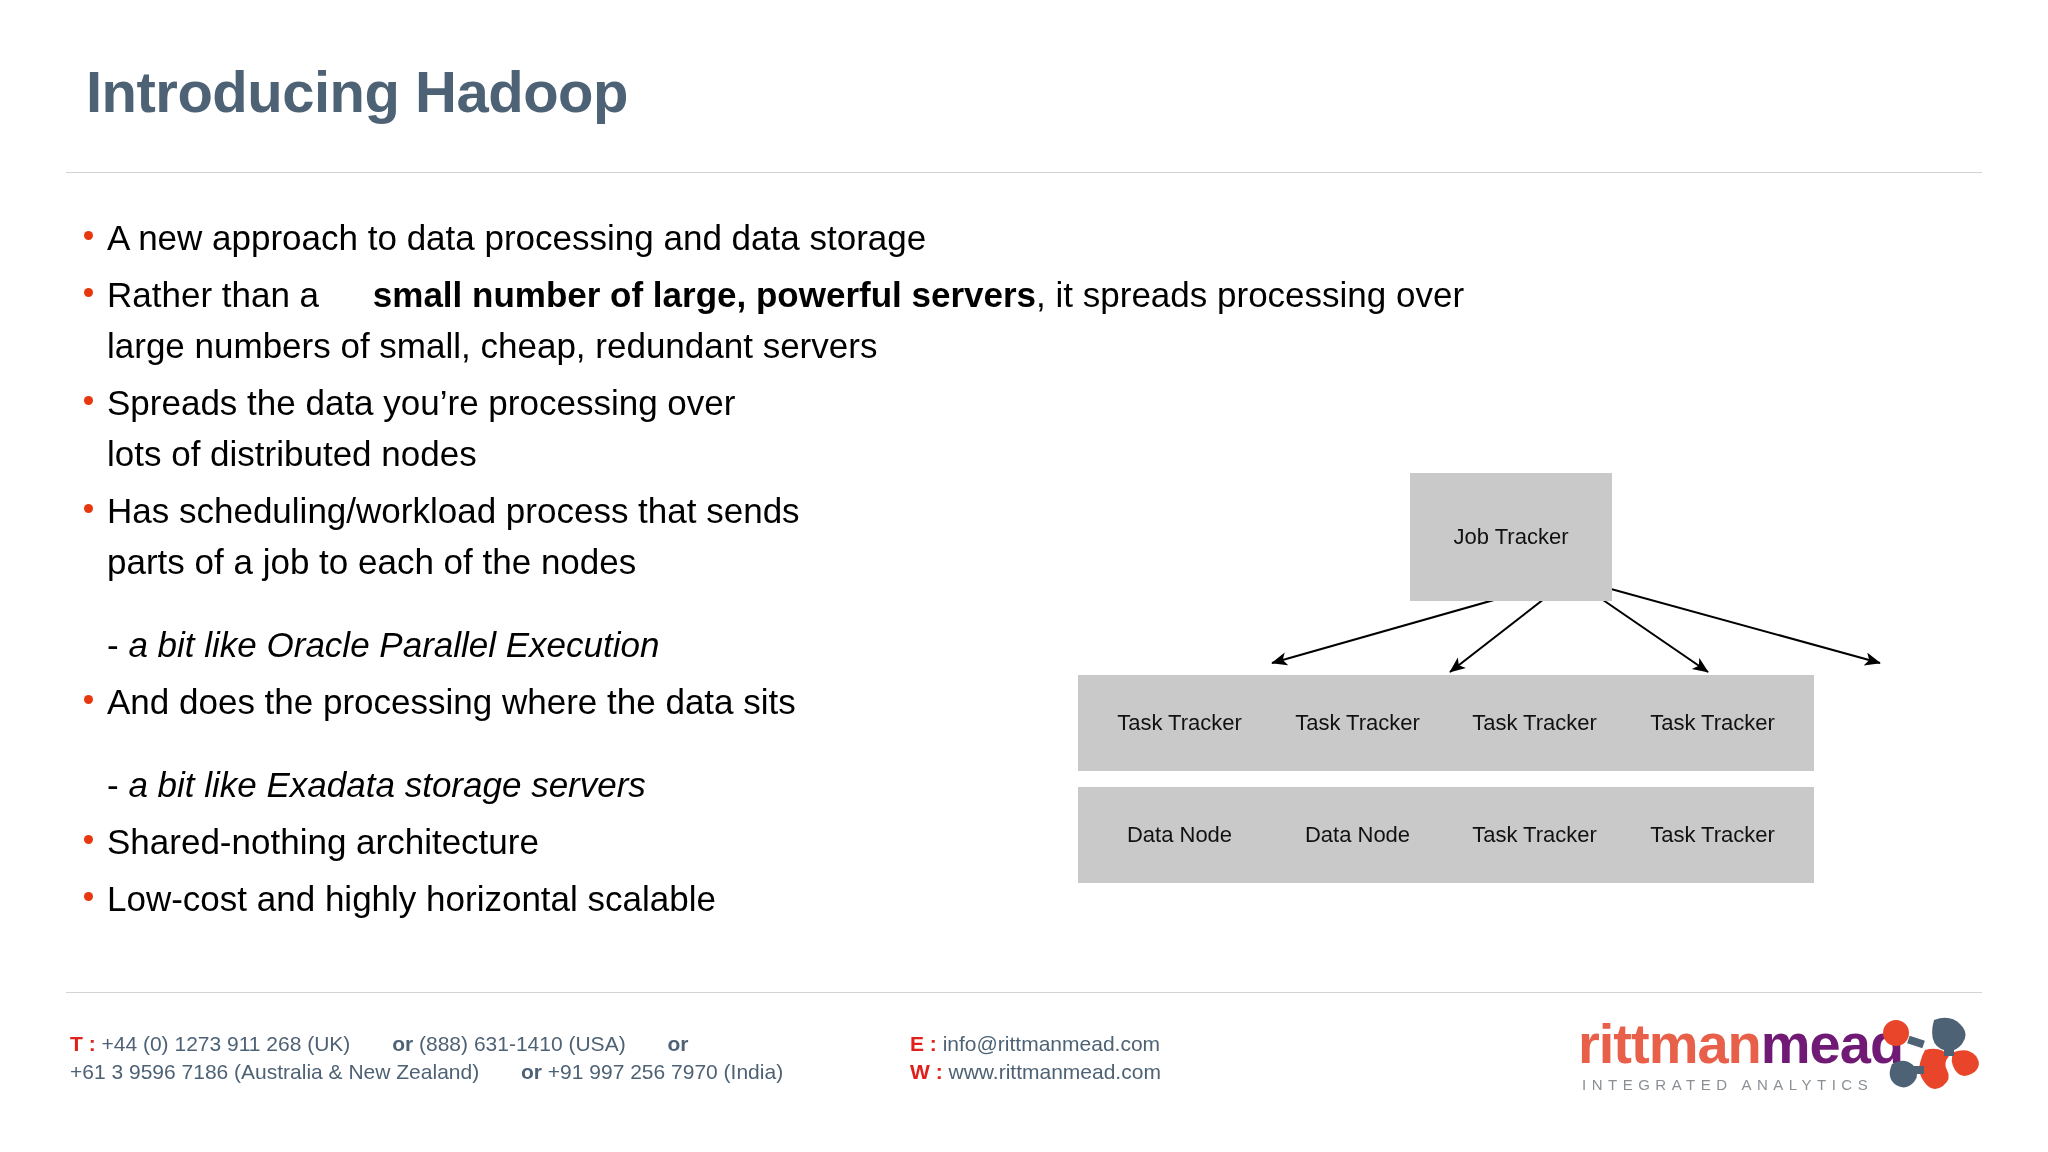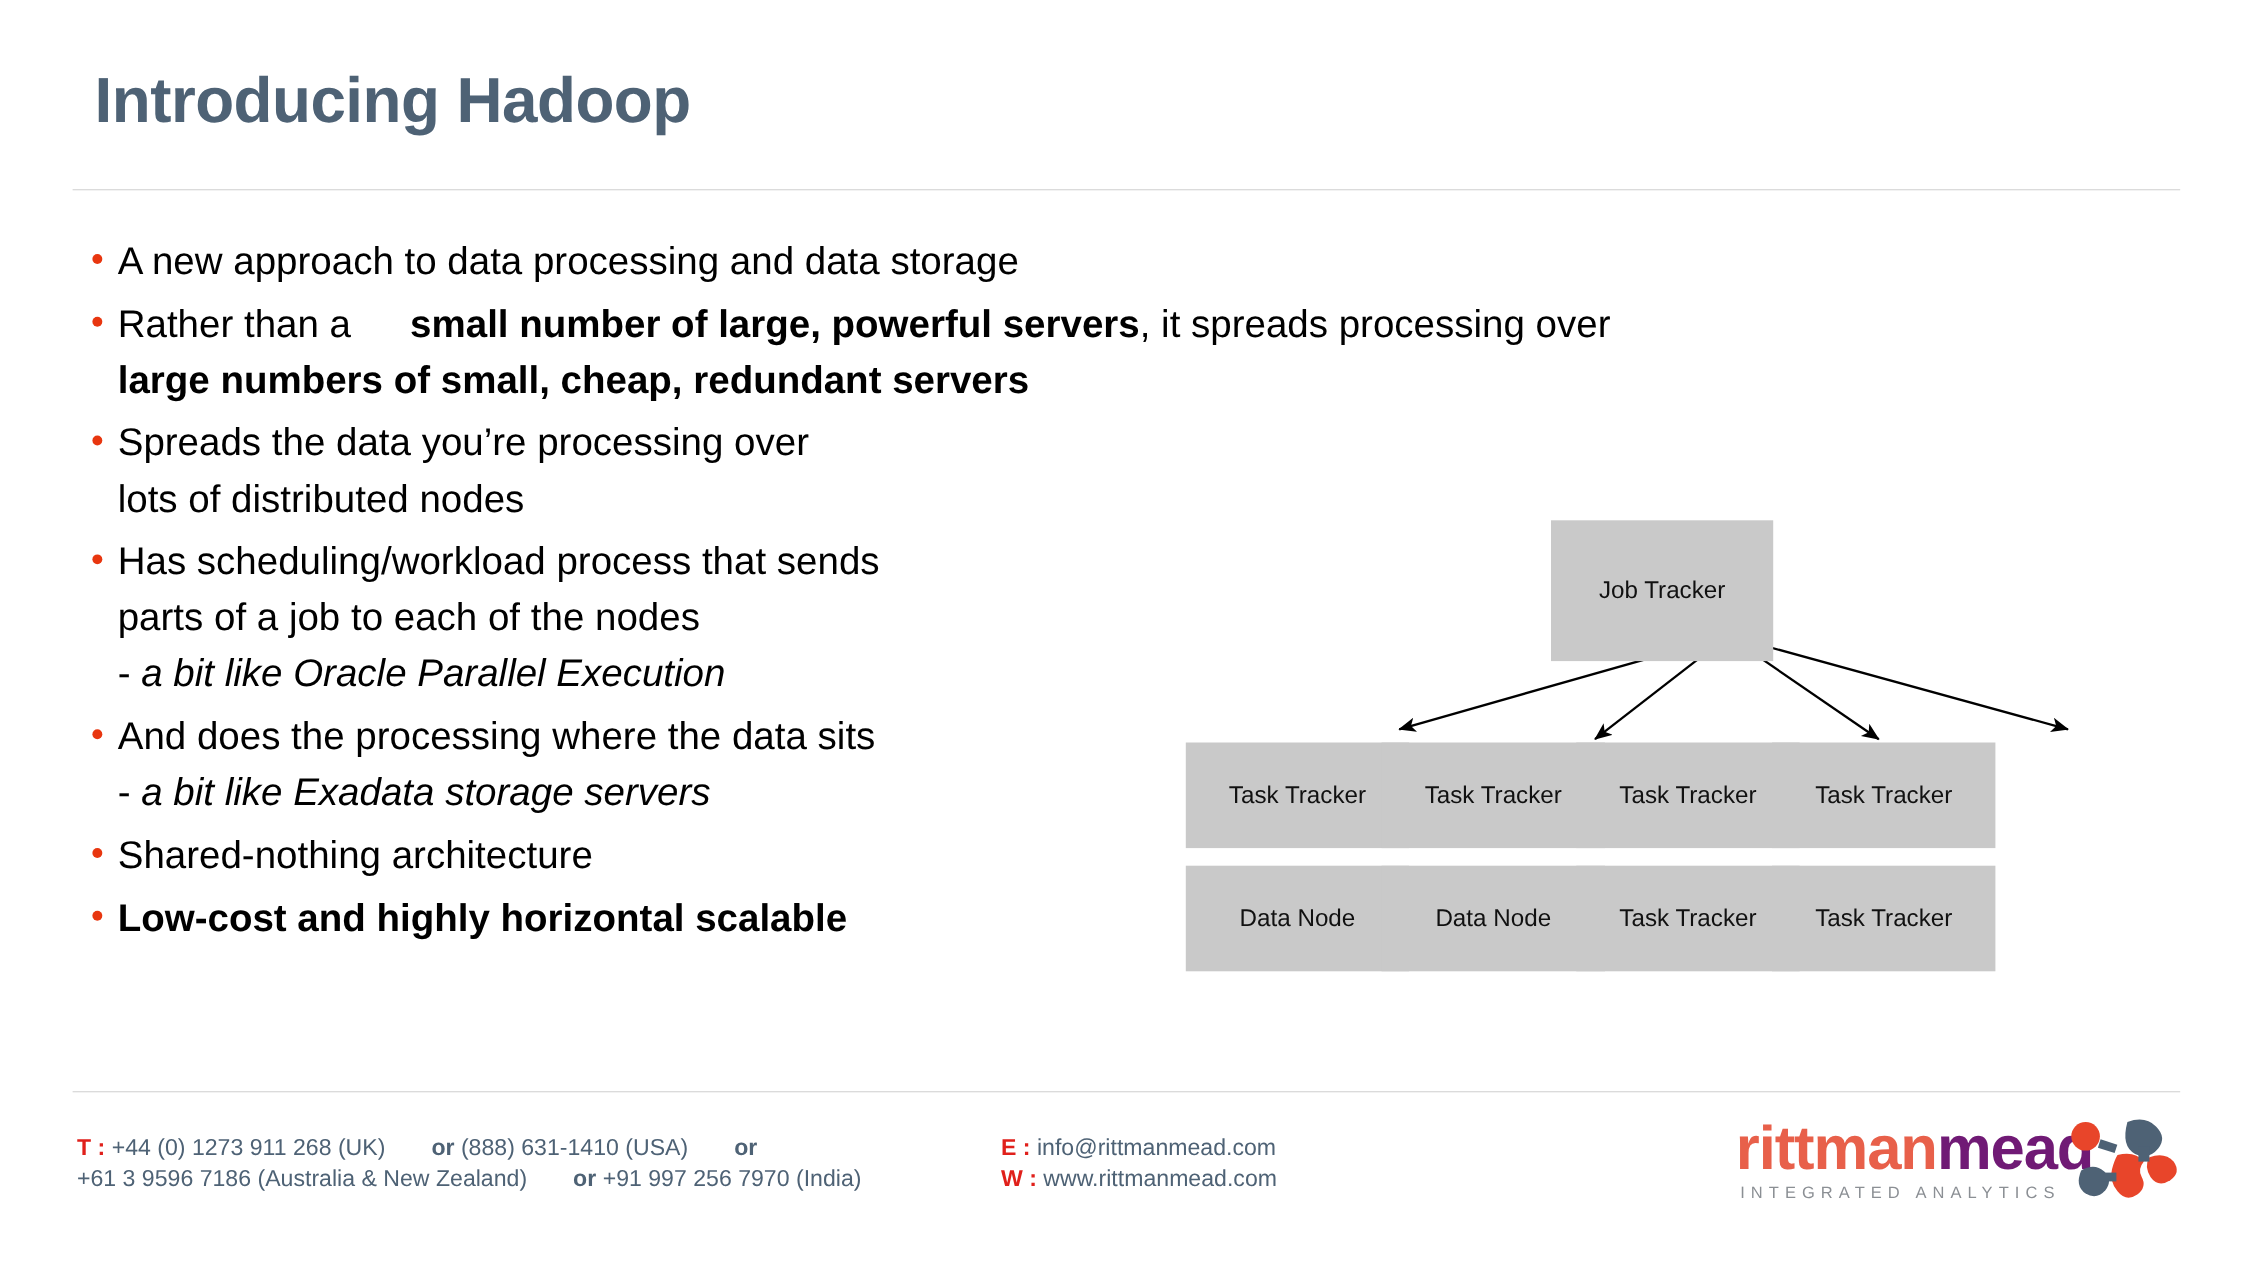--- a/index.html
+++ b/index.html
@@ -55,22 +55,22 @@
   .bullet-row .dot {
     position: absolute;
     left: 2px;
     top: 19px;
     width: 9px;
     height: 9px;
     border-radius: 50%;
     background: #e8360f;
   }
   .bullet-row .line { display: block; white-space: nowrap; }
-  .bullet-row .line.bold { font-weight: bold; }
-  .bullet-row .line.italic-sub { font-style: italic; }
+  .bullet-row .line.bold { font-weight: normal; }
+  .bullet-row .line.italic-sub { font-style: italic; margin-top: 32px; }
   .bullet-row .line.italic-sub .dash { font-style: normal; }
   .bullet-row .b { font-weight: bold; margin-left: 44px; }
   .bullet-row.all-bold { font-weight: bold; }
 
   
   .diagram {
     position: absolute;
     left: 1060px;
     top: 460px;
     width: 960px;

